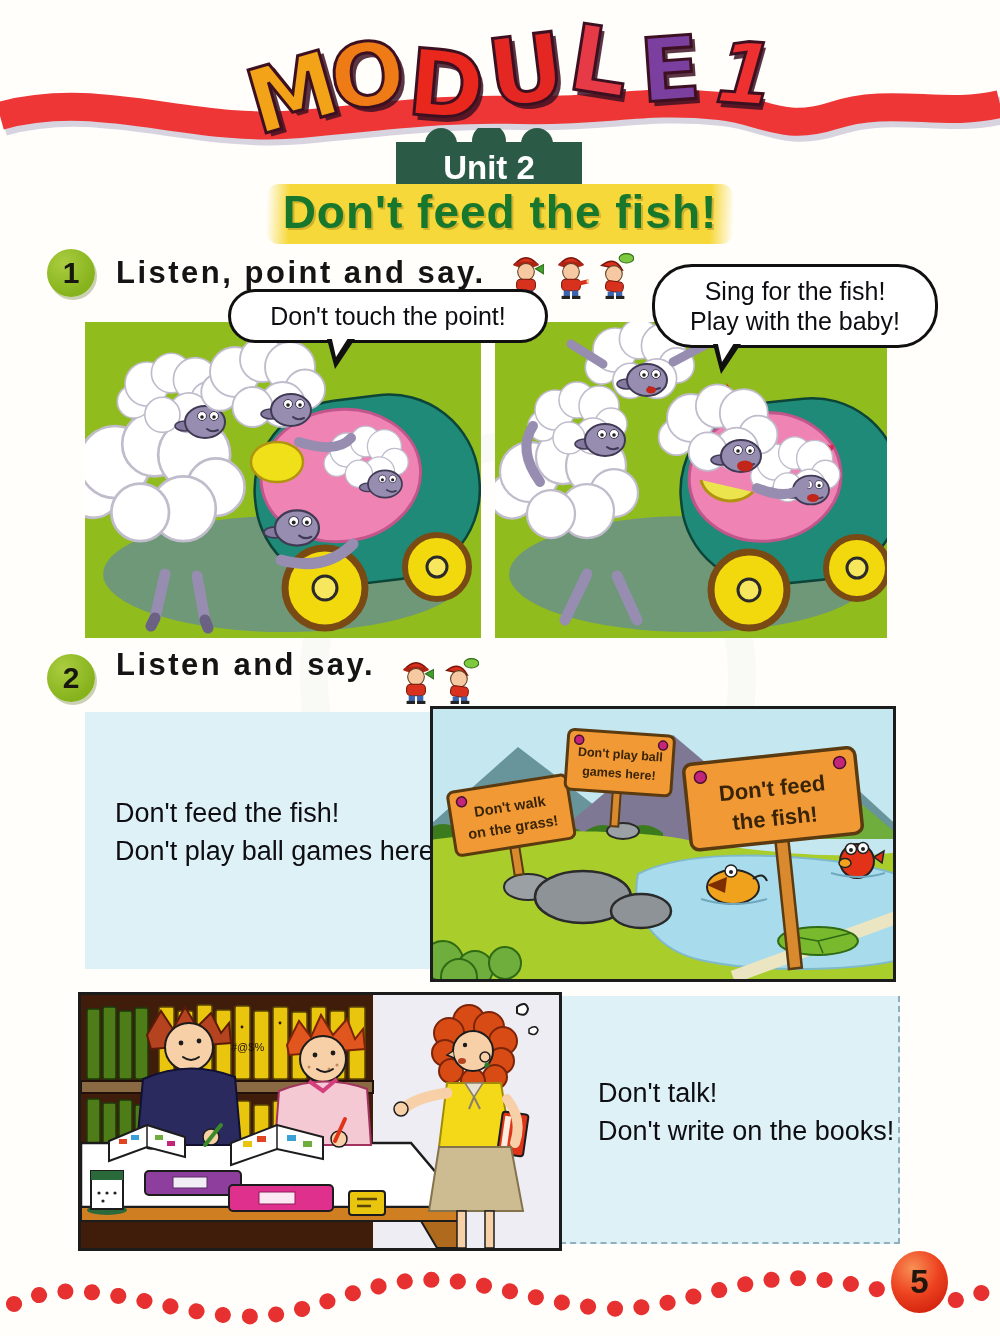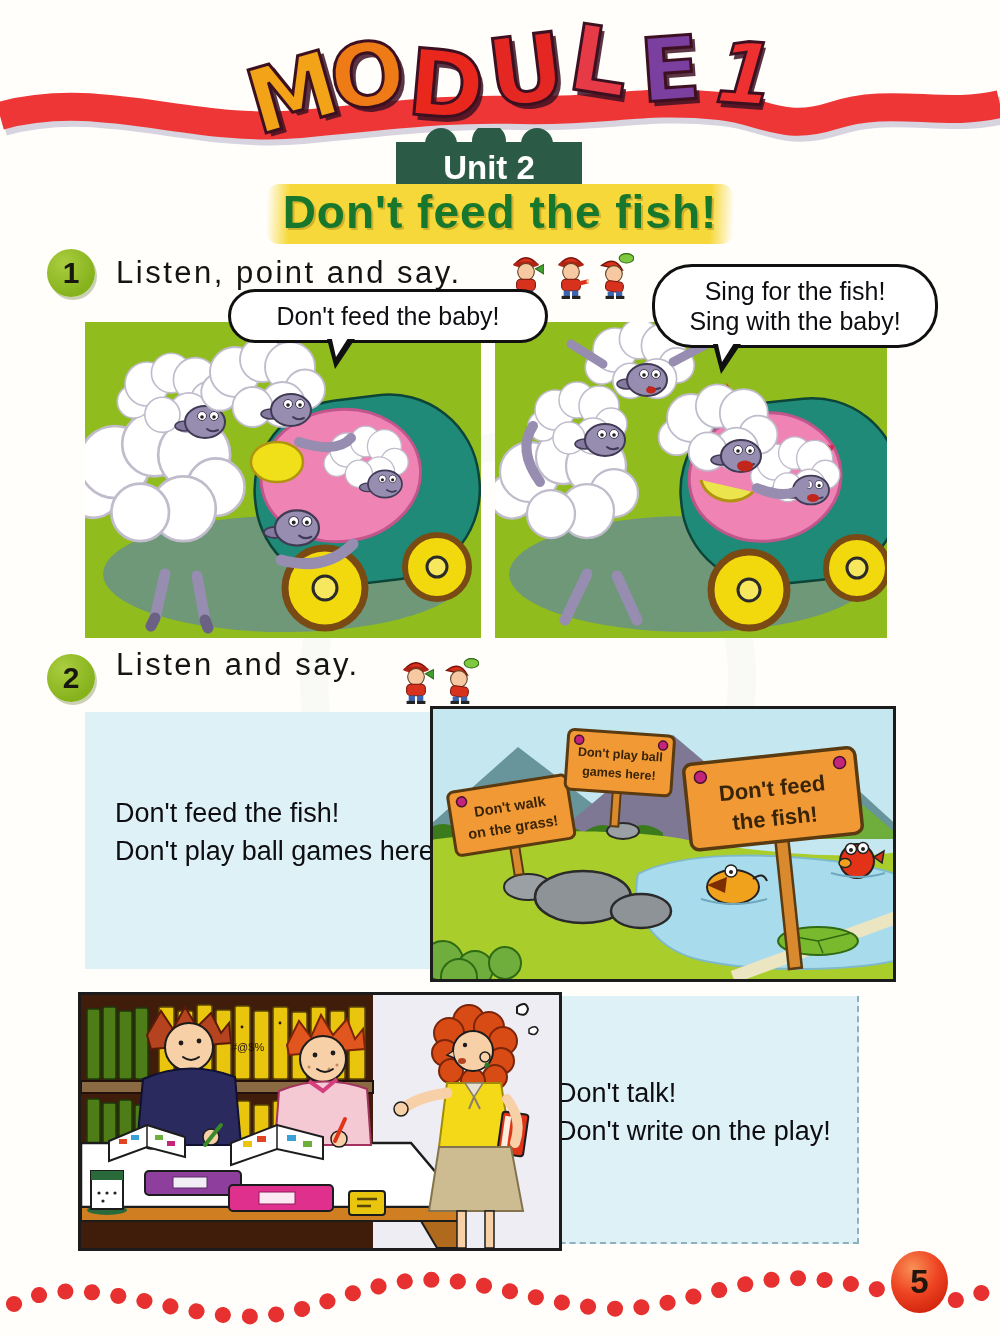--- a/index.html
+++ b/index.html
@@ -25,21 +25,21 @@
     border-radius:12px;padding:1px 16px 5px;}
   .title-text{font-size:46px;font-weight:900;color:#17772c;letter-spacing:1px;
     text-shadow:2px 2px 0 rgba(90,60,0,.25);}
 
   
   .secnum{width:48px;height:48px;border-radius:50%;
     background:radial-gradient(circle at 35% 30%,#aacd40,#86b21c 70%);
     box-shadow:2px 3px 0 rgba(80,100,20,.30);
     display:flex;align-items:center;justify-content:center;
     font-size:30px;font-weight:900;color:#17170f;}
-  .sechead{font-size:31px;font-weight:400;letter-spacing:2.5px;color:#141414;}
+  .sechead{font-size:31px;font-weight:700;letter-spacing:2.5px;color:#141414;}
   .icons{display:flex;gap:9px;}
 
   
   .bubble{background:#fff;border:3.5px solid #101010;border-radius:40px;
     text-align:center;padding:9px 14px;z-index:6;}
   .bubble .ln{font-size:25px;color:#0d0d12;line-height:30px;white-space:nowrap;}
   .tail-b,.tail-w{position:absolute;width:0;height:0;}
   .tail-b{border-left:8px solid transparent;border-right:20px solid transparent;border-top:30px solid #101010;bottom:-29px;}
   .tail-w{border-left:5px solid transparent;border-right:14px solid transparent;border-top:22px solid #ffffff;bottom:-17px;}
 
@@ -126,27 +126,27 @@
       <circle cx="15" cy="22" r="8" fill="#f6c9a2" stroke="#5a3a1a"></circle>
       <rect x="7" y="29" width="17" height="10" rx="4" fill="#d8321e" stroke="#7a1408" transform="rotate(8 15 34)"></rect>
       <rect x="9" y="39" width="6" height="5" fill="#3a63b0"></rect>
         <rect x="17" y="39" width="6" height="5" fill="#3a63b0"></rect>
       <rect x="7" y="43" width="8" height="3" fill="#222"></rect>
         <rect x="17" y="43" width="8" height="3" fill="#222"></rect>
     </svg>
   </div>
 
   <div class="abs bubble" style="left:228px;top:289px;width:286px;">
-    <div class="ln">Don't feed the baby!</div>
+    <div class="ln">Don't touch the point!</div>
     <span class="tail-b" style="left:96px;"></span>
       <span class="tail-w" style="left:100px;"></span>
   </div>
   <div class="abs bubble" style="left:652px;top:264px;width:252px;">
     <div class="ln">Sing for the fish!</div>
-    <div class="ln">Sing with the baby!</div>
+    <div class="ln">Play with the baby!</div>
     <span class="tail-b" style="left:58px;"></span>
       <span class="tail-w" style="left:62px;"></span>
   </div>
 
   <div class="abs panel" style="left:85px;top:322px;width:396px;height:316px;">
     <svg class="scene" width="396" height="316" viewBox="0 0 396 316">
       <defs>
         <g id="fluff" fill="#ffffff" stroke="#c0bccc" stroke-width="1.5">
           <circle cx="-12" cy="16" r="15"></circle>
             <circle cx="0" cy="0" r="20"></circle>
@@ -374,24 +374,24 @@
     <g transform="translate(250,56) rotate(-6)">
       <rect x="84" y="86" width="13" height="128" fill="#d98a2e" stroke="#5a3a10" stroke-width="2.5"></rect>
       <rect x="0" y="0" width="172" height="86" rx="8" fill="#f19a35" stroke="#5a3a10" stroke-width="3.5"></rect>
       <circle cx="16" cy="14" r="6" fill="#c2257a" stroke="#4a1030" stroke-width="1.5"></circle>
       <circle cx="156" cy="14" r="6" fill="#c2257a" stroke="#4a1030" stroke-width="1.5"></circle>
       <text x="86" y="40" text-anchor="middle" font-size="22" font-weight="bold" fill="#3a2408">Don't feed</text>
       <text x="86" y="70" text-anchor="middle" font-size="22" font-weight="bold" fill="#3a2408">the fish!</text>
     </g>
   </svg>
 
-  <div class="abs blue blue2" style="left:519px;top:996px;width:338px;height:246px;">
+  <div class="abs blue blue2" style="left:560px;top:996px;width:338px;height:246px;">
     <div class="abs rules" style="left:38px;top:78px;">
       <div>Don't talk!</div>
-      <div>Don't write on the play!</div>
+      <div>Don't write on the books!</div>
     </div>
   </div>
 
   <svg class="abs framed" style="left:78px;top:992px;background:#eeedf3;" width="478" height="253" viewBox="0 0 478 253">
     <rect width="478" height="253" fill="#eeedf3"></rect>
     <rect x="0" y="0" width="292" height="253" fill="#401d0a"></rect>
     <g fill="#4e7d18" stroke="#1c3a0c" stroke-width="1.5">
       <rect x="6" y="14" width="13" height="70" rx="2"></rect>
         <rect x="22" y="12" width="13" height="72" rx="2"></rect>
       <rect x="38" y="16" width="13" height="68" rx="2"></rect>

